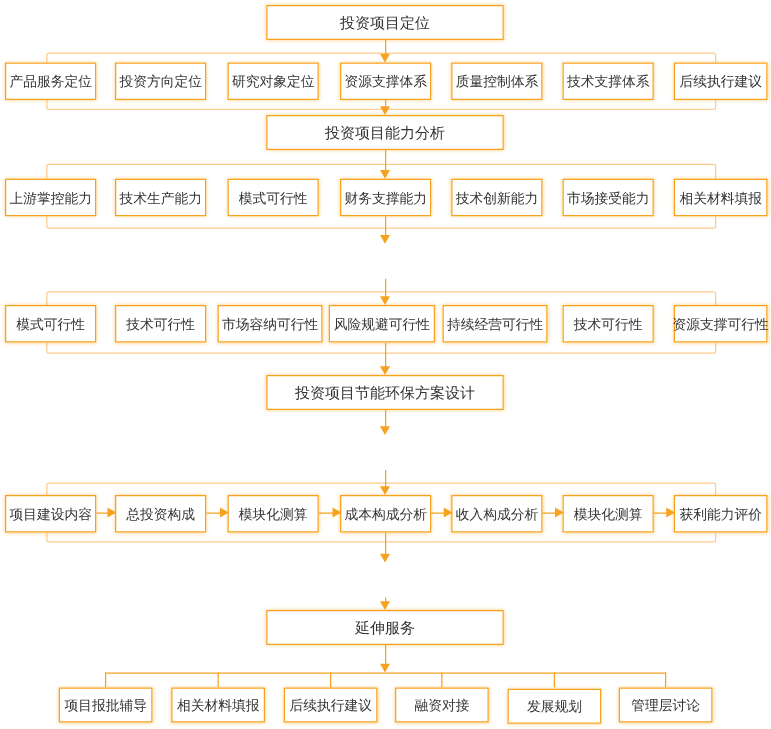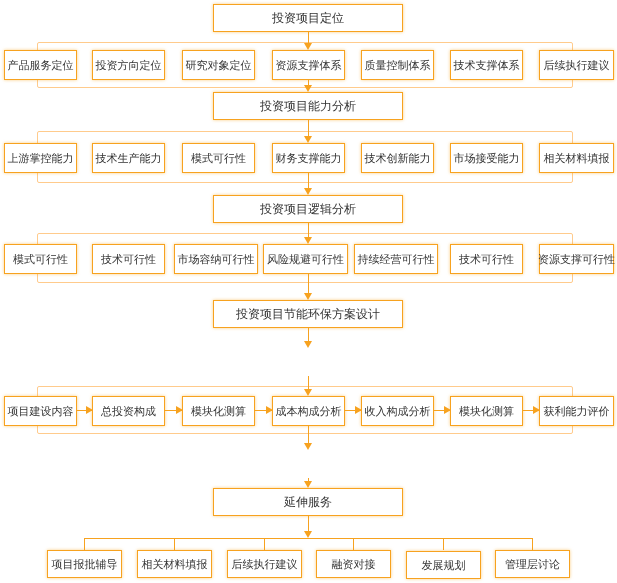--- a/index.html
+++ b/index.html
@@ -40,21 +40,20 @@
   
   .f3{left:174px;width:84px}.f4{left:263px;width:85px}.f5{left:354px;width:84px}
 </style>
 </head>
 <body>
 
 <div class="canvas">
 
   <div class="box main" style="top:4px">投资项目定位</div>
   <div class="box main" style="top:92px">投资项目能力分析</div>
-  <div class="box main" style="top:195px">投资项目逻辑分析</div>
   <div class="box main" style="top:300px">投资项目节能环保方案设计</div>
   <div class="box main" style="top:488px">延伸服务</div>
 
   <div class="grect" style="top:42px;height:46px"></div>
   <div class="grect" style="top:131px;height:52px"></div>
   <div class="grect" style="top:233px;height:50px"></div>
   <div class="grect" style="top:386px;height:48px"></div>
 
   <div>
     <div class="box c x1" style="top:50px">产品服务定位</div>

